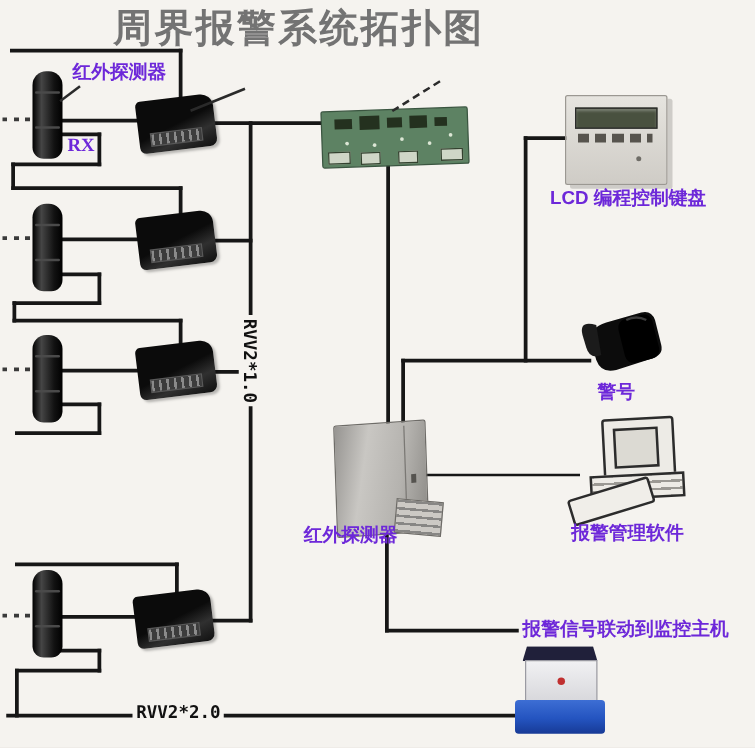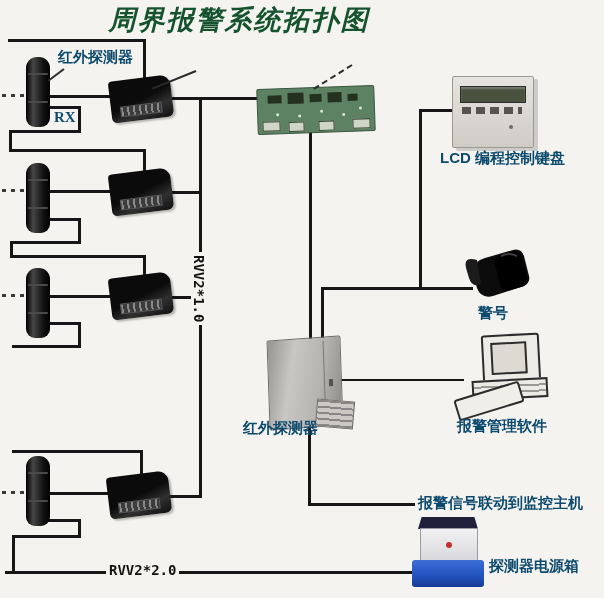--- a/index.html
+++ b/index.html
@@ -1,22 +1,22 @@
 <!DOCTYPE html>
 <html><head>
 <meta charset="utf-8">
 <style>
   html,body{margin:0;padding:0;background:#e9e7e4;}
   #canvas{position:relative;width:604px;height:598px;background:#f5f3ef;overflow:hidden;
           font-family:"Liberation Sans",sans-serif;}
   .title{position:absolute;left:86px;top:2px;width:306px;text-align:center;
-         font-family:"Liberation Serif",serif;font-size:27px;font-weight:700;
-         letter-spacing:2px;color:#14532d;font-style:italic;}
+         font-family:"Liberation Serif",serif;font-size:31px;font-weight:700;
+         letter-spacing:2px;color:#737373;}
   .w{position:absolute;background:#161616;}
-  .lbl{position:absolute;color:#0c4a6e;font-weight:700;font-size:15px;white-space:nowrap;}
+  .lbl{position:absolute;color:#6d28d9;font-weight:700;font-size:15px;white-space:nowrap;}
   .lbl-serif{font-family:"Liberation Serif",serif;}
   .cable-tag{position:absolute;background:#f5f3ef;color:#111;font-weight:700;font-size:14px;
              padding:0 3px;white-space:nowrap;font-family:"DejaVu Sans Mono",monospace;}
   .leader{position:absolute;height:0;border-top:2px solid #2a2a2a;transform-origin:left center;}
   .leader.dashed{border-top-style:dashed;}
   .beam{position:absolute;width:22px;height:3px;
         background:repeating-linear-gradient(90deg,#3a3a3a 0 4px,transparent 4px 9px);}
   .det{position:absolute;width:24px;height:70px;border-radius:11px 11px 9px 9px;
        background:linear-gradient(90deg,#000 0%,#454545 30%,#121212 72%,#000 100%);}
   .det-band{position:absolute;left:2px;right:2px;height:2px;background:#4a4a4a;border-radius:2px;}
@@ -197,18 +197,17 @@
   <div class="leader" style="left:196px;top:70px;width:47px;transform:rotate(158deg);"></div>
   <div class="leader dashed" style="left:352px;top:64px;width:45px;transform:rotate(148deg);"></div>
 
   <div class="lbl" style="left:58px;top:48px;">红外探测器</div>
   <div class="lbl lbl-serif" style="left:54px;top:109px;">RX</div>
   <div class="lbl" style="left:440px;top:149px;">LCD 编程控制键盘</div>
   <div class="lbl" style="left:478px;top:304px;">警号</div>
   <div class="lbl" style="left:243px;top:419px;">红外探测器</div>
   <div class="lbl" style="left:457px;top:417px;font-family:Liberation Mono, monospace;">报警管理软件</div>
   <div class="lbl" style="left:418px;top:494px;">报警信号联动到监控主机</div>
-  <div class="lbl" style="left:489px;top:557px;">探测器电源箱</div>
 
   <div class="cable-tag" style="left:207px;top:252px;transform:rotate(90deg);transform-origin:left top;">RVV2*1.0</div>
   <div class="cable-tag" style="left:106px;top:562px;">RVV2*2.0</div>
 
 </div>
 
 </body></html>

